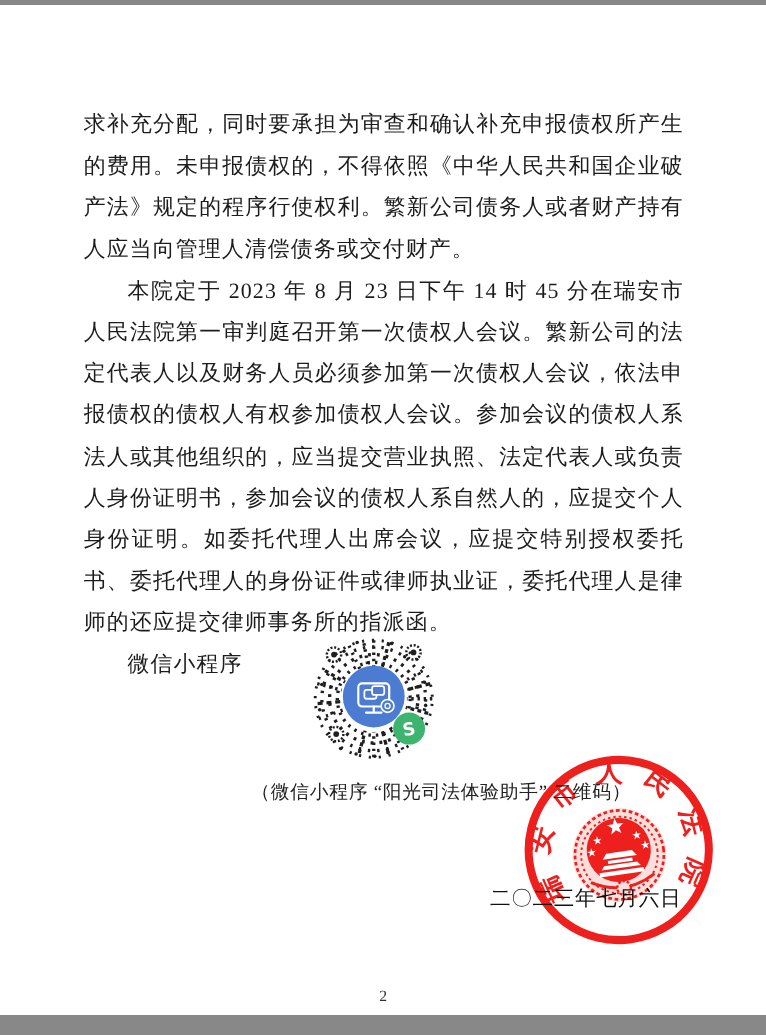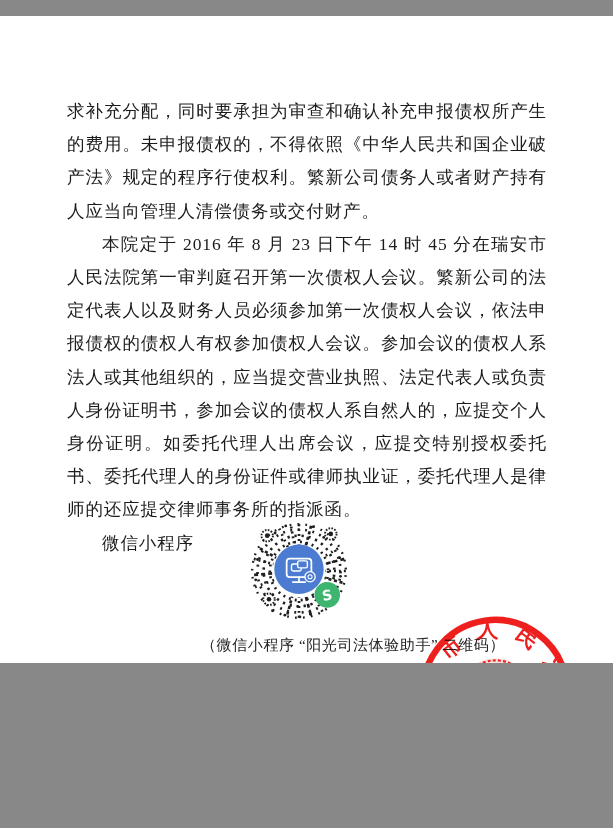--- a/index.html
+++ b/index.html
@@ -1,20 +1,20 @@
 <!DOCTYPE html>
 <html><head>
 <meta charset="utf-8">
 <style>
   html, body { margin: 0; padding: 0; background: #888; }
   .page {
     position: relative;
     width: 613px;
-    height: 647px;
-    margin: 16px auto;
+    height: 808px;
+    margin: 4px auto;
     background: #ffffff;
     overflow: hidden;
     font-family: "Liberation Serif", "DejaVu Serif", serif;
     color: #1c1c1c;
   }
   .body-text {
     position: absolute;
     left: 67px;
     top: 79px;
     width: 480px;
@@ -77,21 +77,21 @@
     font-weight: 600;
   }
 </style>
 </head>
 <body>
 
 <div class="page">
 
   <div class="body-text">
     <p>求补充分配，同时要承担为审查和确认补充申报债权所产生的费用。未申报债权的，不得依照《中华人民共和国企业破产法》规定的程序行使权利。繁新公司债务人或者财产持有人应当向管理人清偿债务或交付财产。</p>
-    <p class="indent">本院定于 2016 年 8 月 23 日下午 14 时 45 分在瑞安市人民法院第一审判庭召开第一次债权人会议。繁新公司的法定代表人以及财务人员必须参加第一次债权人会议，依法申报债权的债权人有权参加债权人会议。参加会议的债权人系法人或其他组织的，应当提交营业执照、法定代表人或负责人身份证明书，参加会议的债权人系自然人的，应提交个人身份证明。如委托代理人出席会议，应提交特别授权委托书、委托代理人的身份证件或律师执业证，委托代理人是律师的还应提交律师事务所的指派函。</p>
+    <p class="indent">本院定于 2023 年 8 月 23 日下午 14 时 45 分在瑞安市人民法院第一审判庭召开第一次债权人会议。繁新公司的法定代表人以及财务人员必须参加第一次债权人会议，依法申报债权的债权人有权参加债权人会议。参加会议的债权人系法人或其他组织的，应当提交营业执照、法定代表人或负责人身份证明书，参加会议的债权人系自然人的，应提交个人身份证明。如委托代理人出席会议，应提交特别授权委托书、委托代理人的身份证件或律师执业证，委托代理人是律师的还应提交律师事务所的指派函。</p>
     <p class="indent">微信小程序</p>
   </div>
 
   <div class="qr-wrap">
     <svg viewBox="0 0 120 120" width="106" height="106">
 
       <g stroke="#1f1f1f" stroke-width="3" fill="none">
         <line x1="60" y1="7" x2="60" y2="30" stroke-dasharray="2.2 3.4"></line>
         <line x1="60" y1="7" x2="60" y2="30" stroke-dasharray="3.5 3" transform="rotate(15 60 60)"></line>
         <line x1="60" y1="9" x2="60" y2="30" stroke-dasharray="2 5" transform="rotate(60 60 60)"></line>

